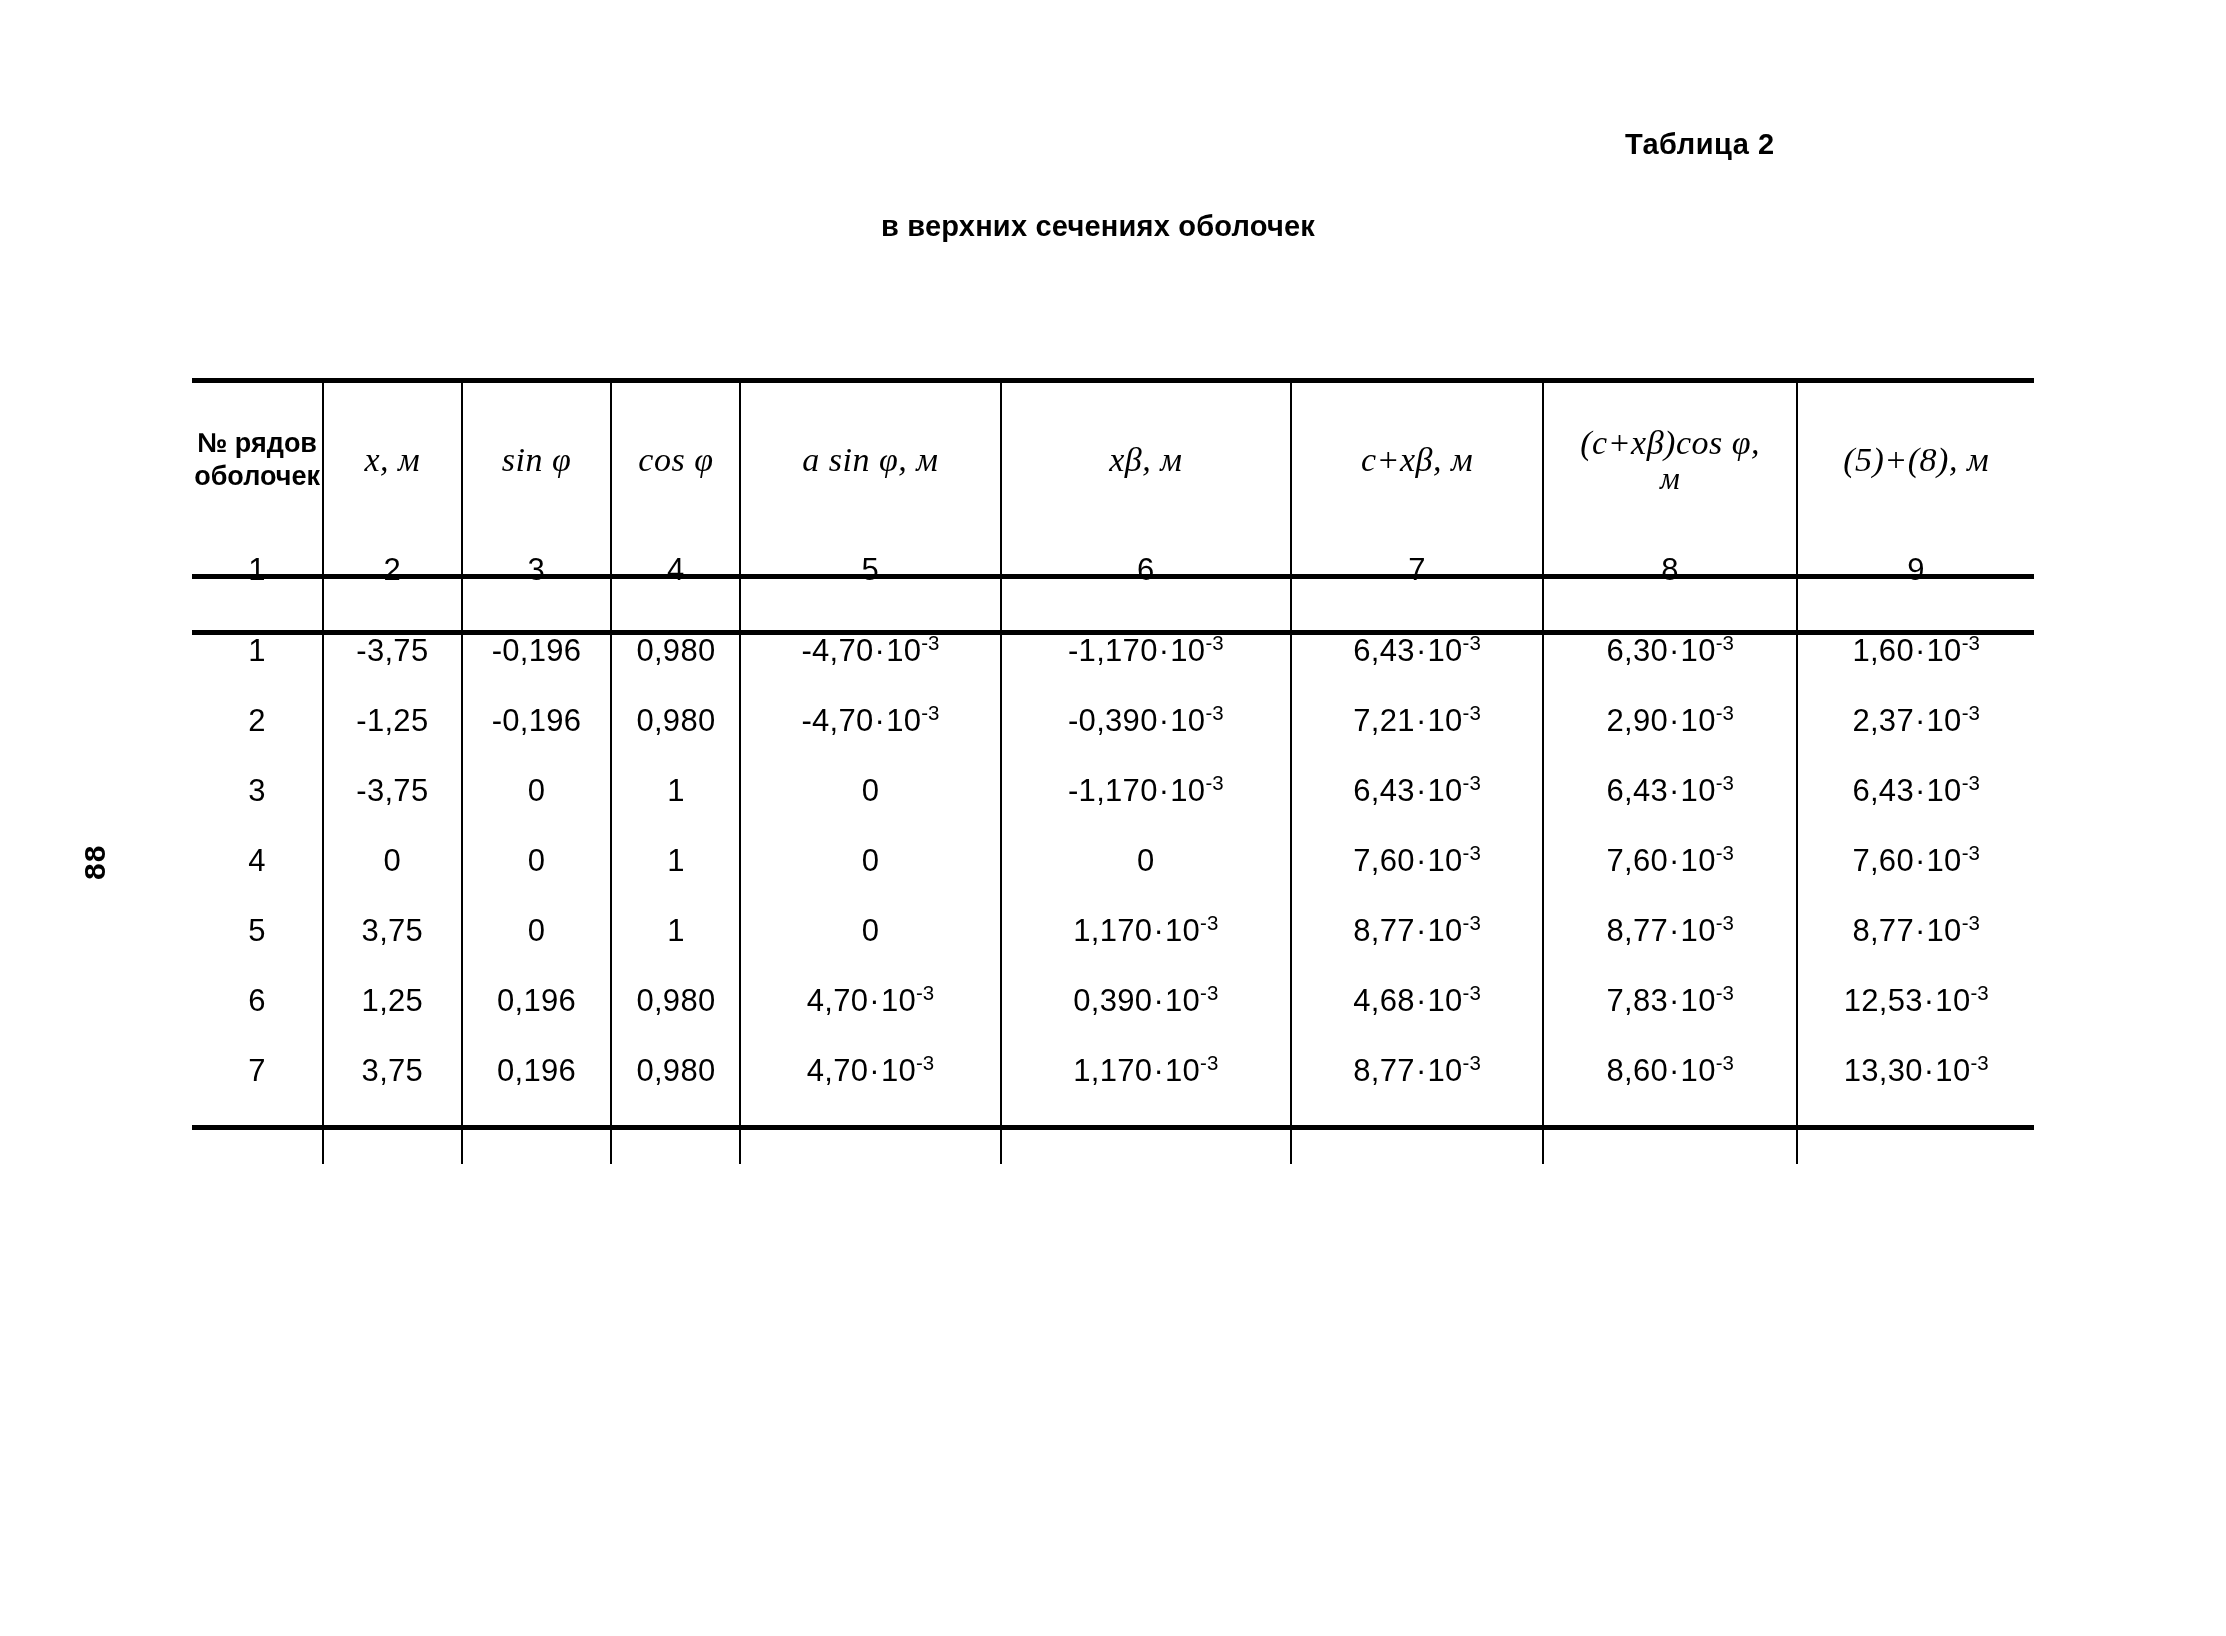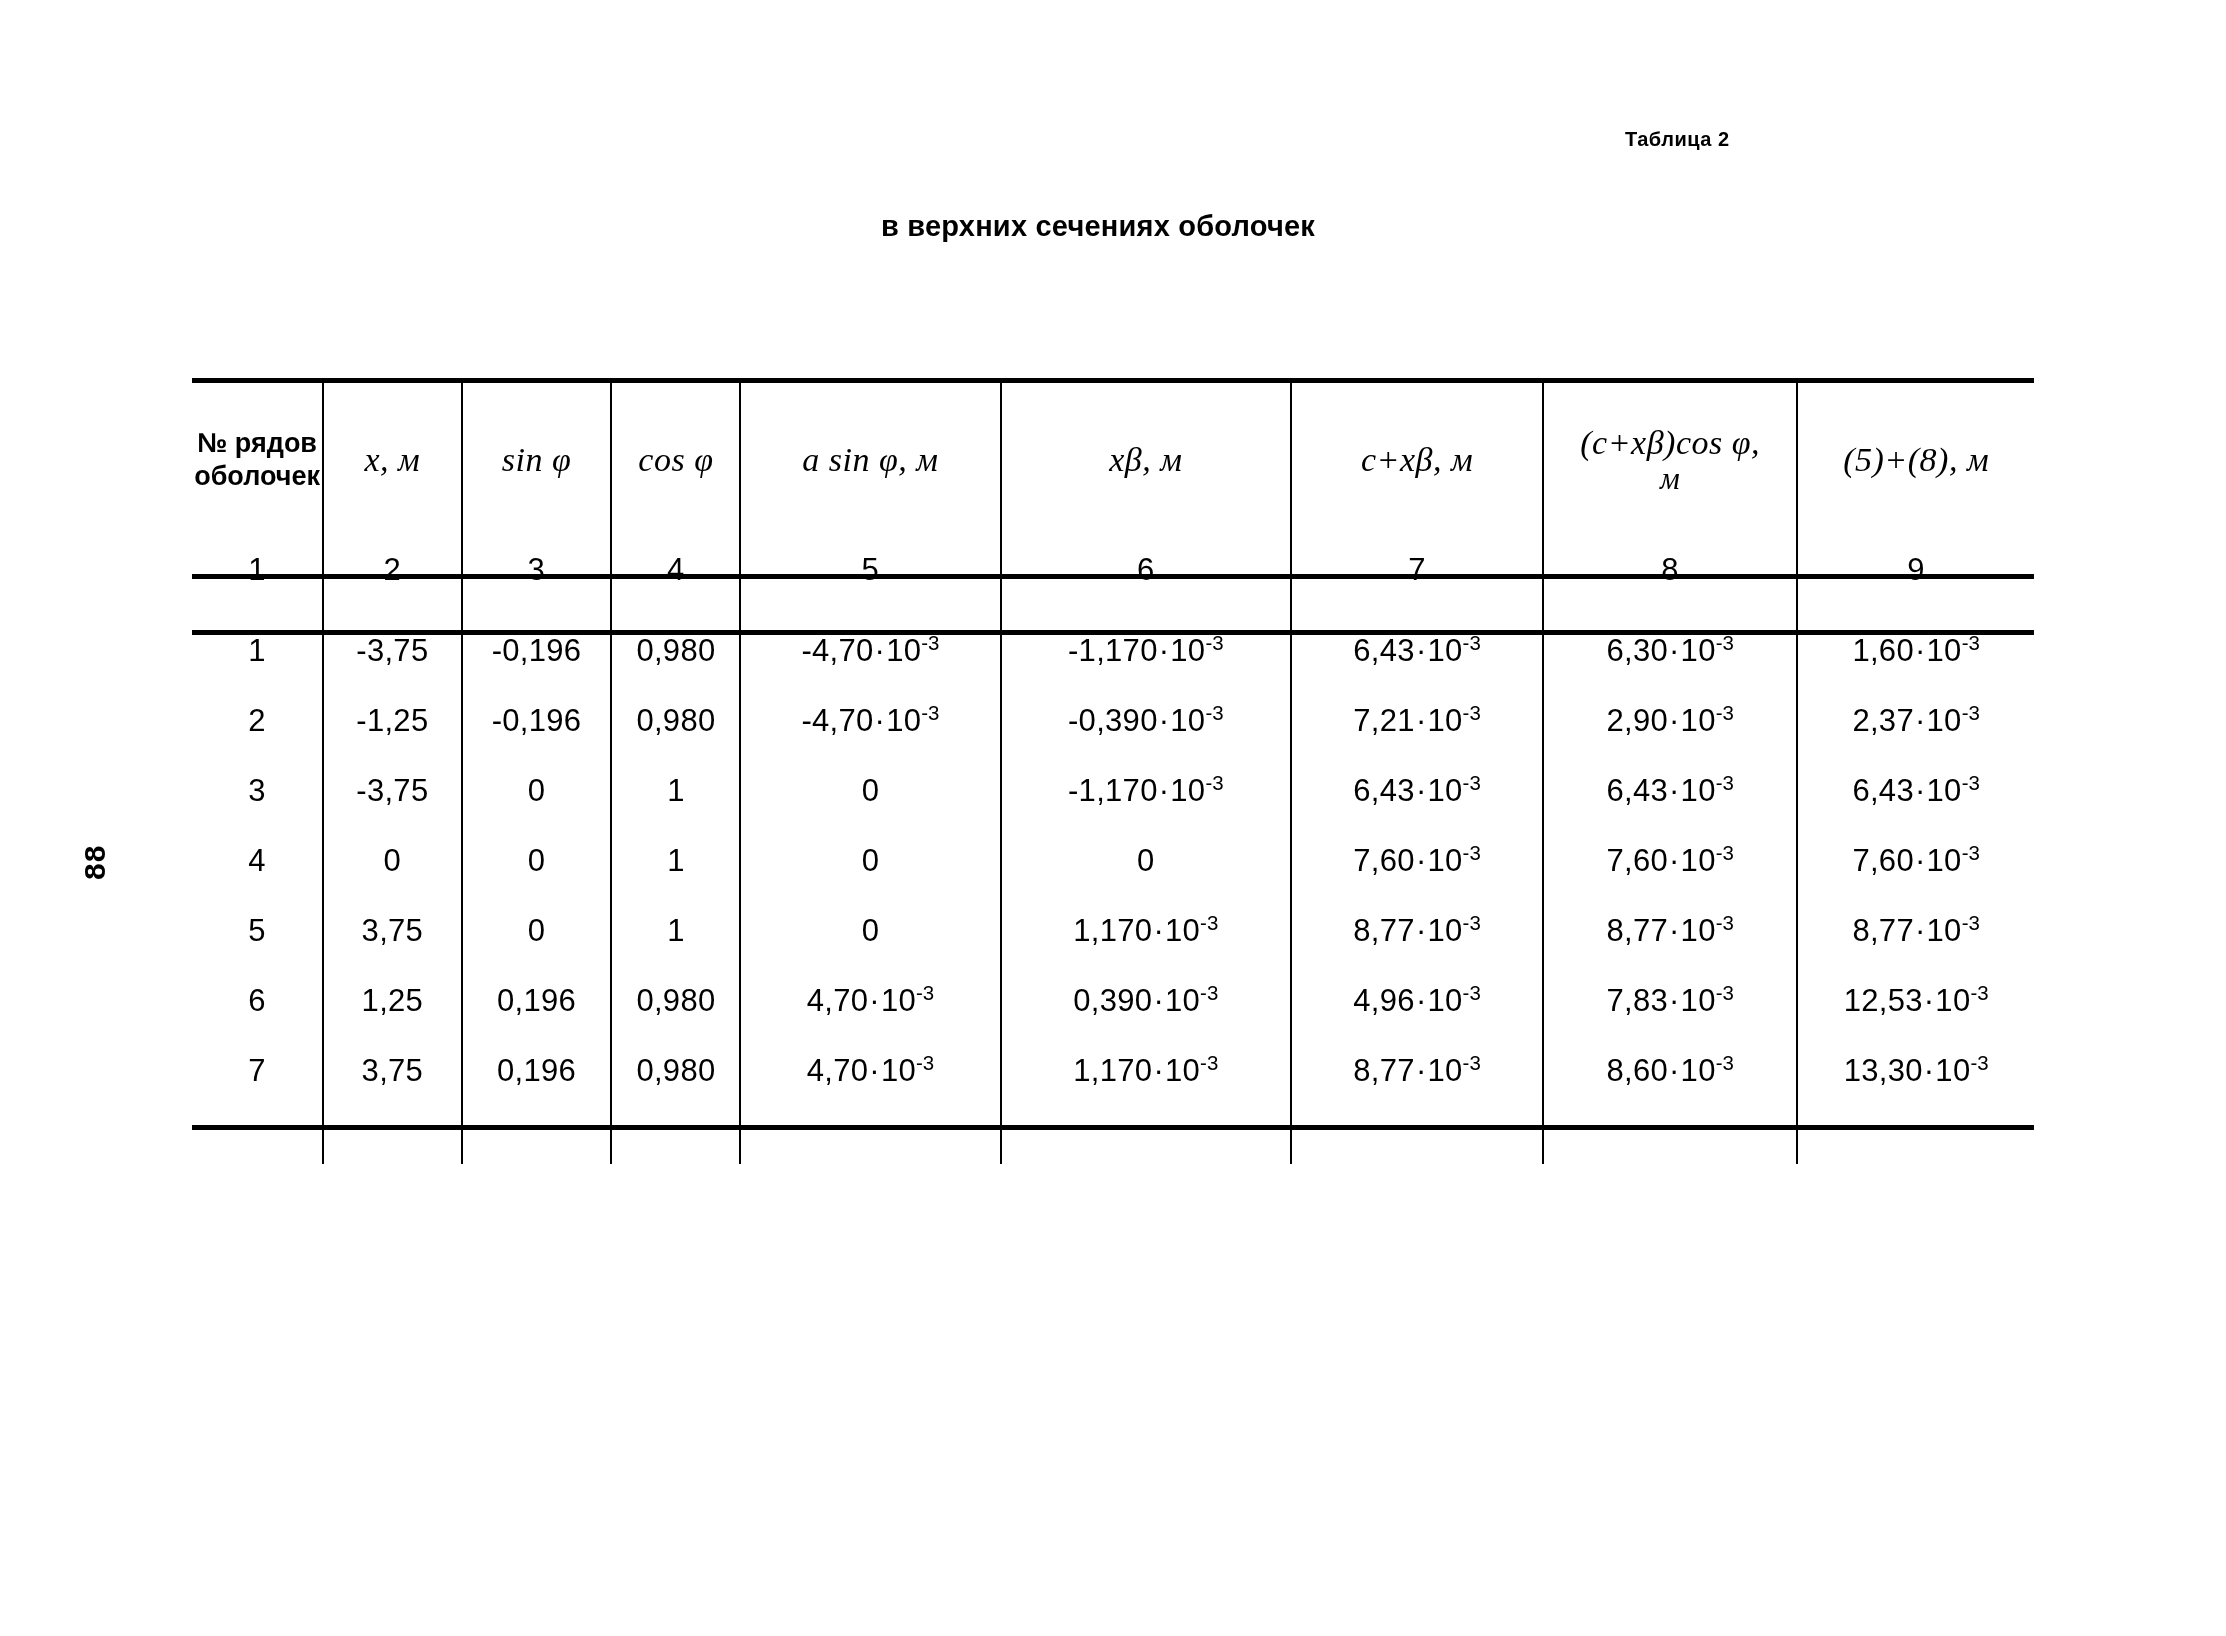--- a/index.html
+++ b/index.html
@@ -37,21 +37,21 @@
     letter-spacing: 1px;
     white-space: nowrap;
   }
 
   
   .table-label {
     position: absolute;
     left: 1625px;
     top: 128px;
     font-family: "Liberation Sans", "DejaVu Sans", sans-serif;
-    font-size: 20px;
+    font-size: 29px;
     font-weight: 700;
     letter-spacing: 0.5px;
     white-space: nowrap;
   }
   .caption-line1 {
     position: absolute;
     left: 348px;
     top: 168px;
     width: 1500px;
     font-family: "Liberation Sans", "DejaVu Sans", sans-serif;
@@ -286,21 +286,21 @@
             <td class="dcell"><span>8,77</span><span class="dot">·</span><span>10</span><sup class="exp">-3</sup></td>
             <td class="dcell"><span>8,77</span><span class="dot">·</span><span>10</span><sup class="exp">-3</sup></td>
           </tr>
           <tr class="datarow">
             <td class="dcell">6</td>
             <td class="dcell">1,25</td>
             <td class="dcell">0,196</td>
             <td class="dcell">0,980</td>
             <td class="dcell"><span>4,70</span><span class="dot">·</span><span>10</span><sup class="exp">-3</sup></td>
             <td class="dcell"><span>0,390</span><span class="dot">·</span><span>10</span><sup class="exp">-3</sup></td>
-            <td class="dcell"><span>4,96</span><span class="dot">·</span><span>10</span><sup class="exp">-3</sup></td>
+            <td class="dcell"><span>4,68</span><span class="dot">·</span><span>10</span><sup class="exp">-3</sup></td>
             <td class="dcell"><span>7,83</span><span class="dot">·</span><span>10</span><sup class="exp">-3</sup></td>
             <td class="dcell"><span>12,53</span><span class="dot">·</span><span>10</span><sup class="exp">-3</sup></td>
           </tr>
           <tr class="datarow">
             <td class="dcell">7</td>
             <td class="dcell">3,75</td>
             <td class="dcell">0,196</td>
             <td class="dcell">0,980</td>
             <td class="dcell"><span>4,70</span><span class="dot">·</span><span>10</span><sup class="exp">-3</sup></td>
             <td class="dcell"><span>1,170</span><span class="dot">·</span><span>10</span><sup class="exp">-3</sup></td>

